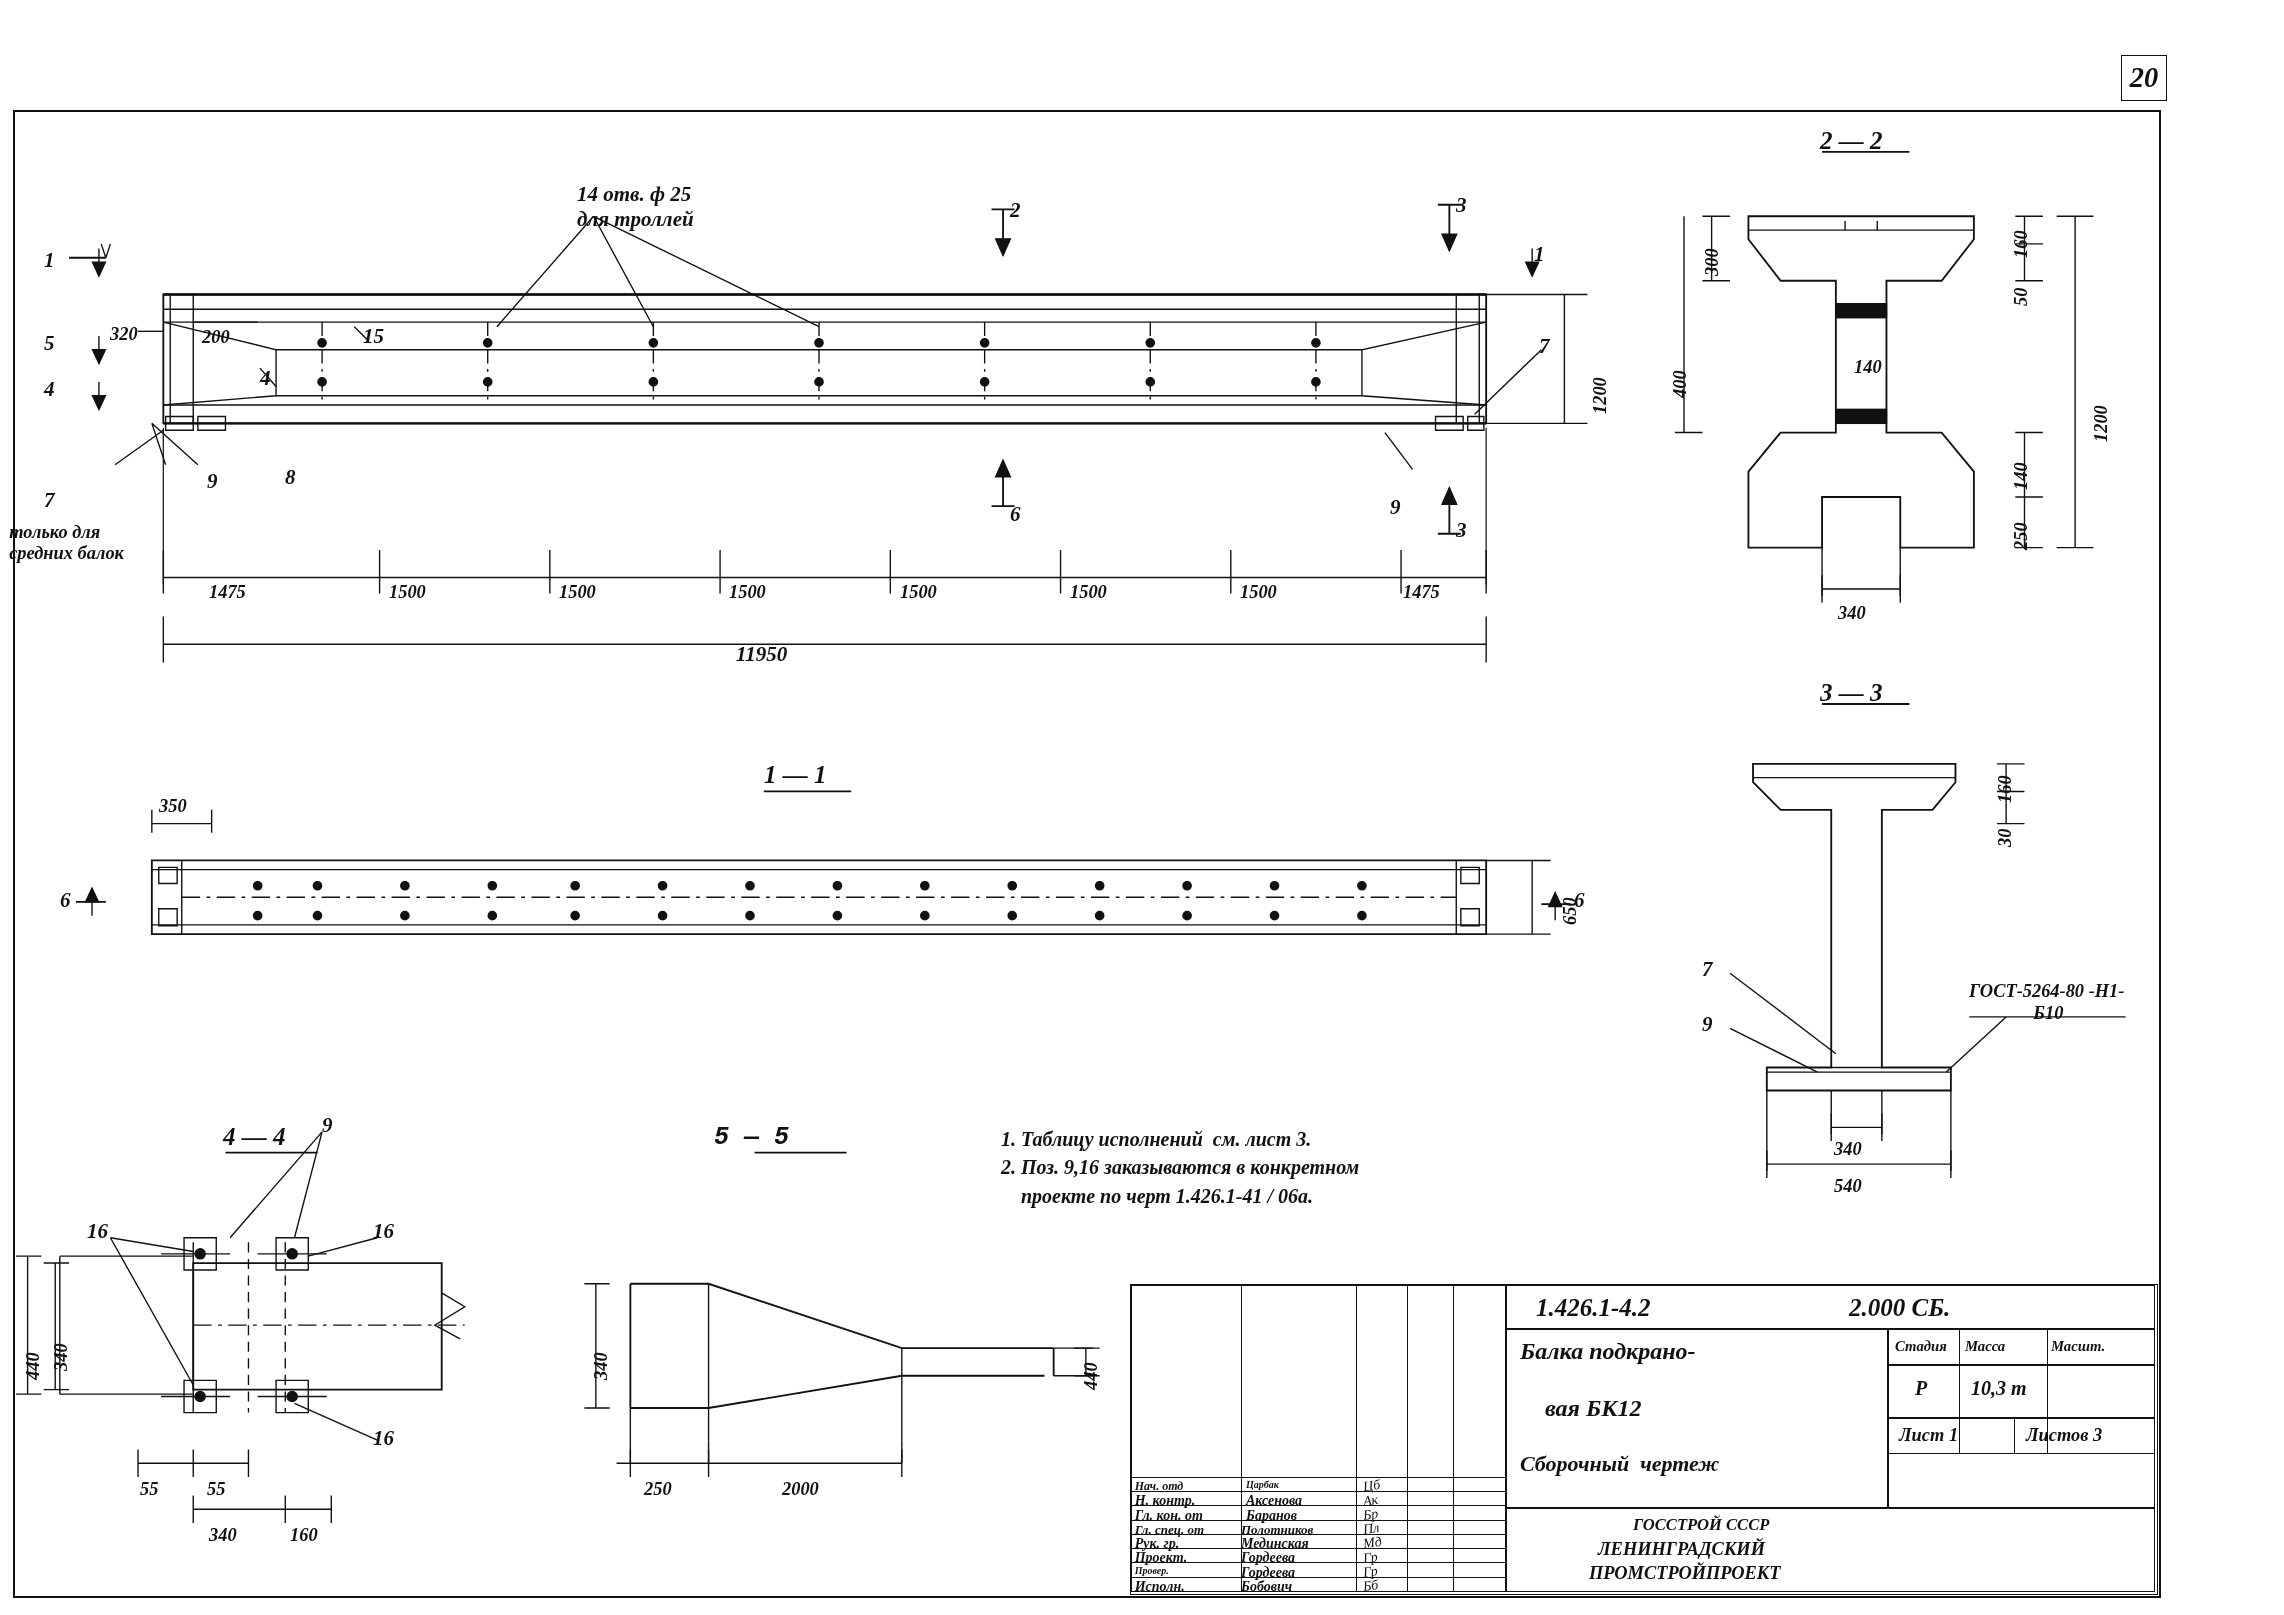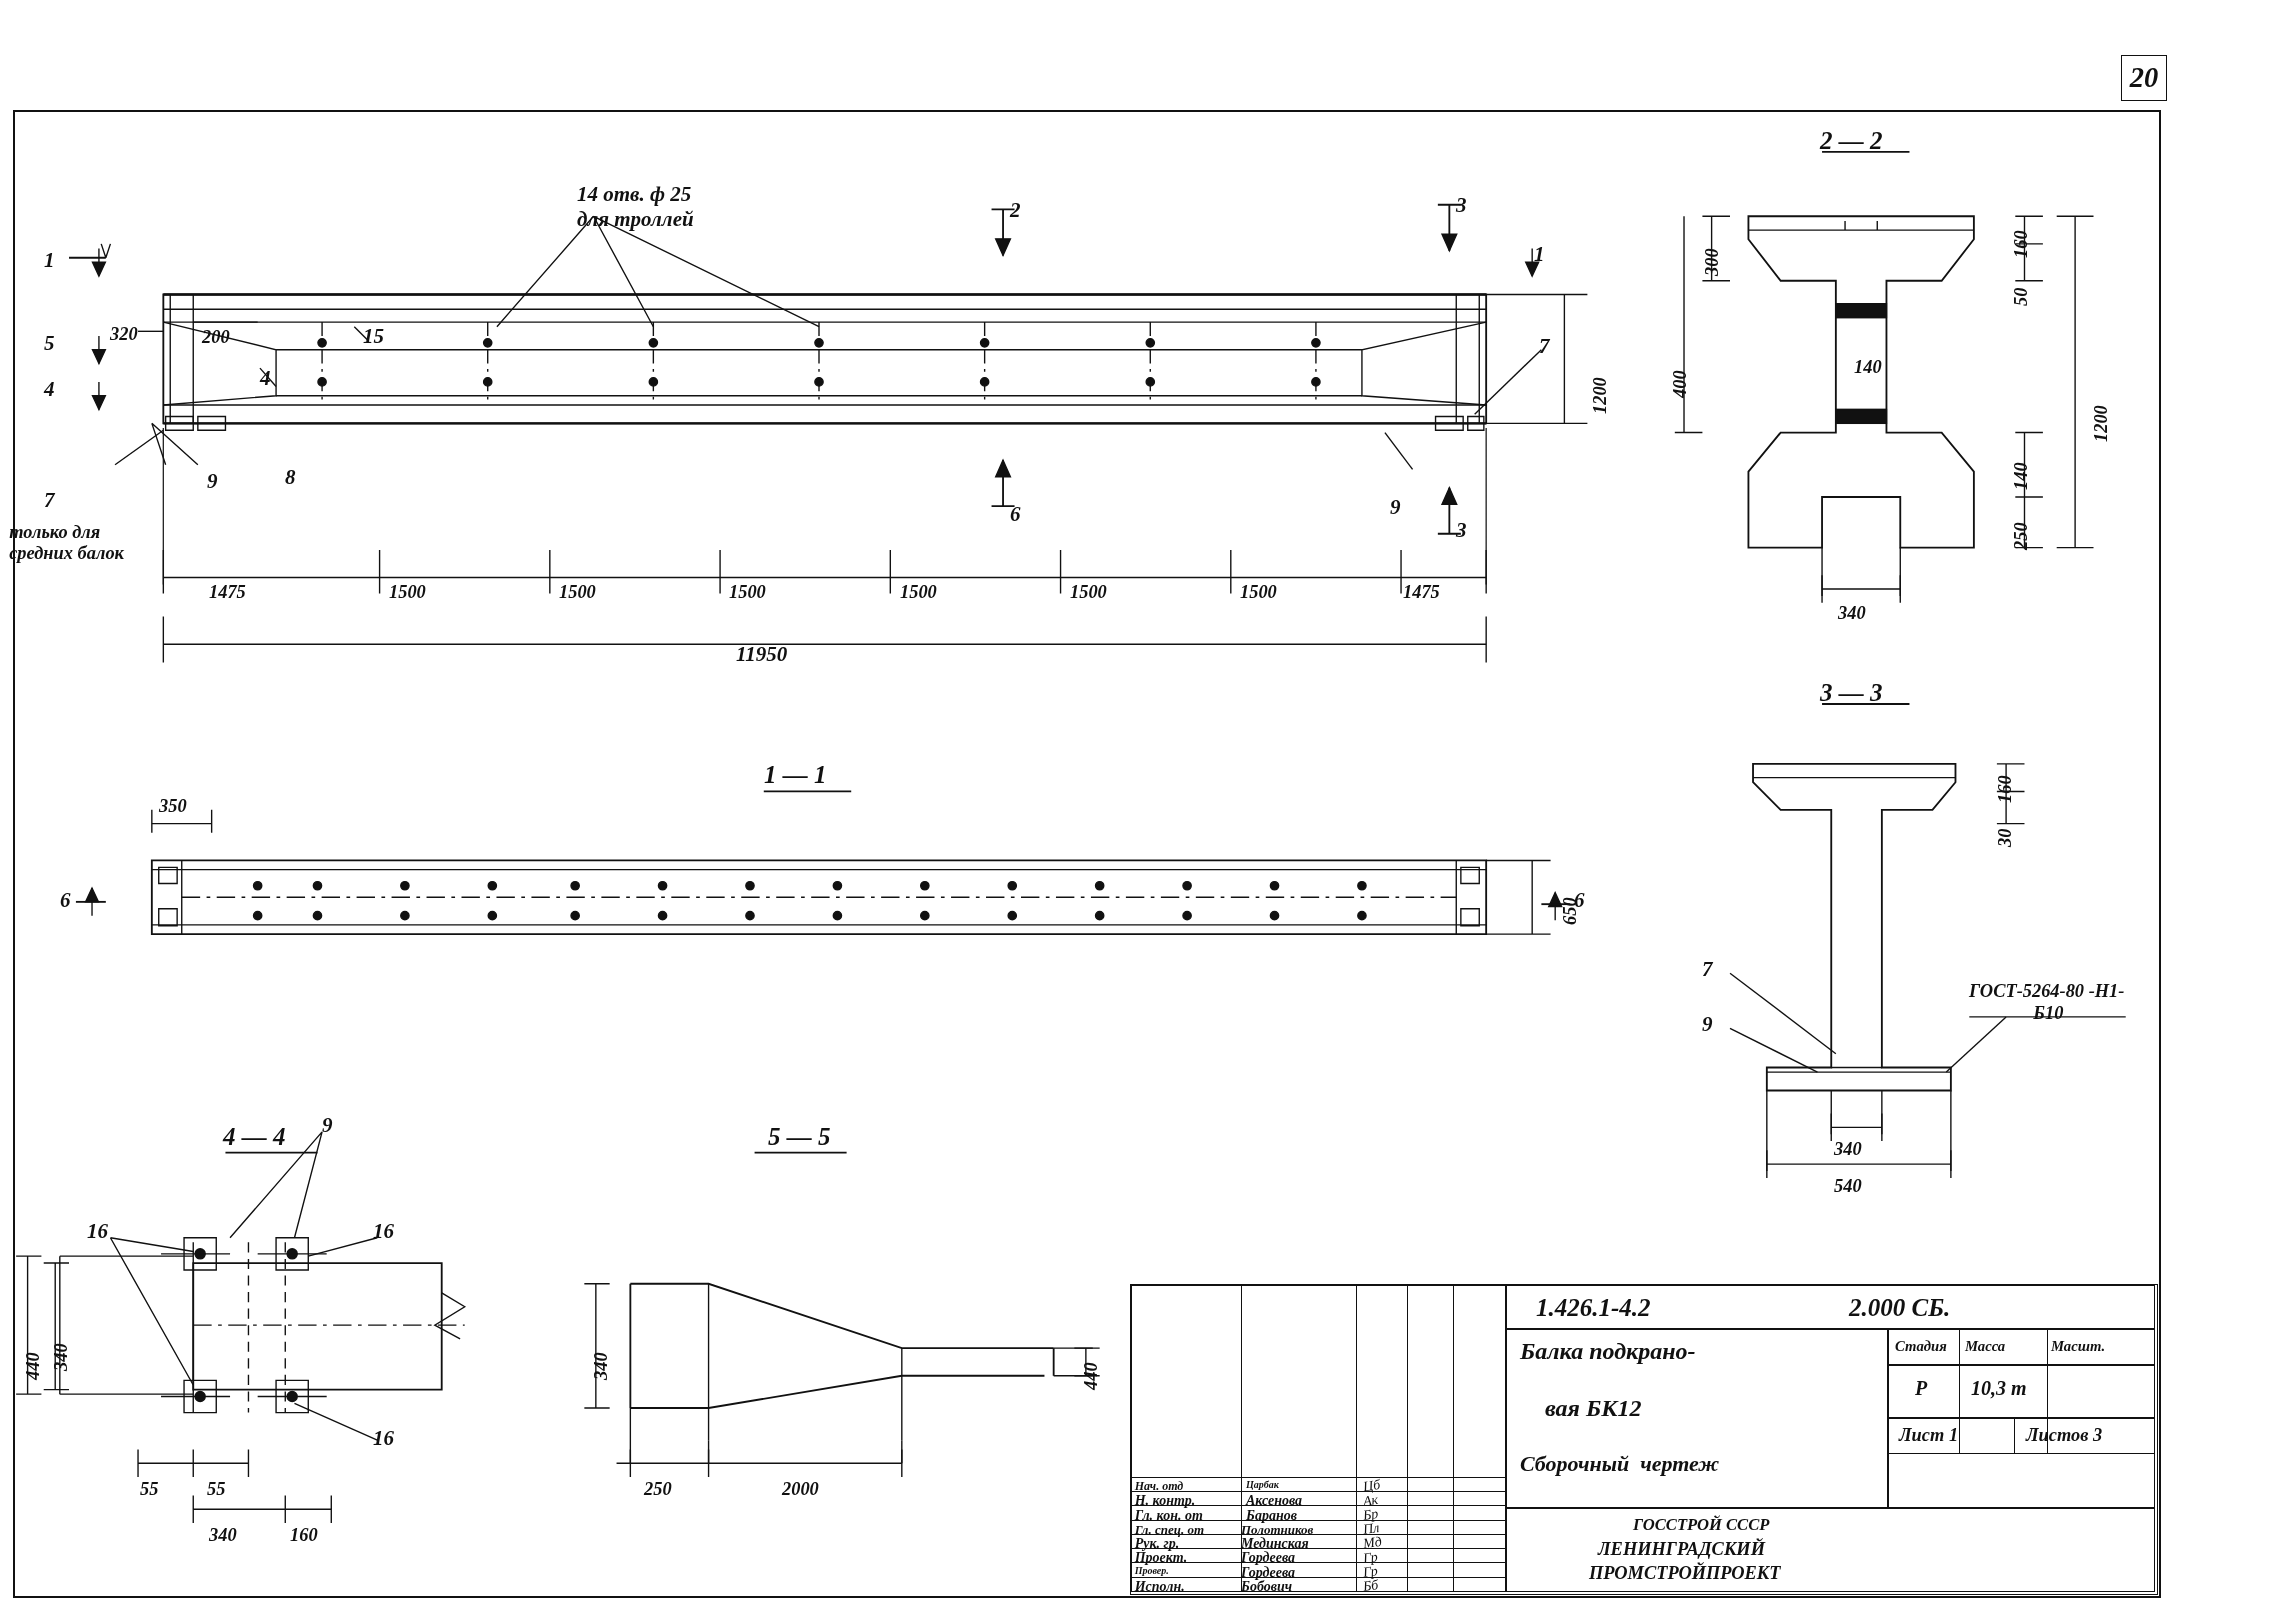--- a/index.html
+++ b/index.html
@@ -337,26 +337,29 @@
   <div class="t f34" style="left:87px;top:1219px;">16</div>
   <div class="t f34" style="left:373px;top:1219px;">16</div>
   <div class="t f34" style="left:373px;top:1426px;">16</div>
   <div class="t f30 vert" style="left:51px;top:1371px;">340</div>
   <div class="t f30 vert" style="left:23px;top:1380px;">440</div>
   <div class="t f30" style="left:140px;top:1479px;">55</div>
   <div class="t f30" style="left:207px;top:1479px;">55</div>
   <div class="t f30" style="left:209px;top:1525px;">340</div>
   <div class="t f30" style="left:290px;top:1525px;">160</div>
 
-  <div class="t f40" style="left:768px;top:1123px;">5 — 5</div>
+  <div class="t f40" style="left:714px;top:1123px;font-family:Liberation Mono, monospace;">5 — 5</div>
   <div class="t f30 vert" style="left:591px;top:1380px;">340</div>
   <div class="t f30 vert" style="left:1081px;top:1390px;">440</div>
   <div class="t f30" style="left:644px;top:1479px;">250</div>
   <div class="t f30" style="left:782px;top:1479px;">2000</div>
 
+  <div class="notes" style="left:1001px;top:1125px;">1. Таблицу исполнений  см. лист 3.
+2. Поз. 9,16 заказываются в конкретном
+    проекте по черт 1.426.1-41 / 06а.</div>
 
   <div class="tb">
 
     <div class="cell" style="left:0;top:0;width:375px;height:307px;"></div>
     <div class="cell" style="left:0;top:198px;width:375px;height:110px;border:0;"></div>
 
     <div class="cell" style="left:110px;top:0;width:0.9px;height:307px;border:0;border-left:1.4px solid #111;"></div>
     <div class="cell" style="left:225px;top:0;width:0.9px;height:307px;border:0;border-left:1.4px solid #111;"></div>
     <div class="cell" style="left:276px;top:0;width:0.9px;height:307px;border:0;border-left:1.4px solid #111;"></div>
     <div class="cell" style="left:322px;top:0;width:0.9px;height:307px;border:0;border-left:1.4px solid #111;"></div>

